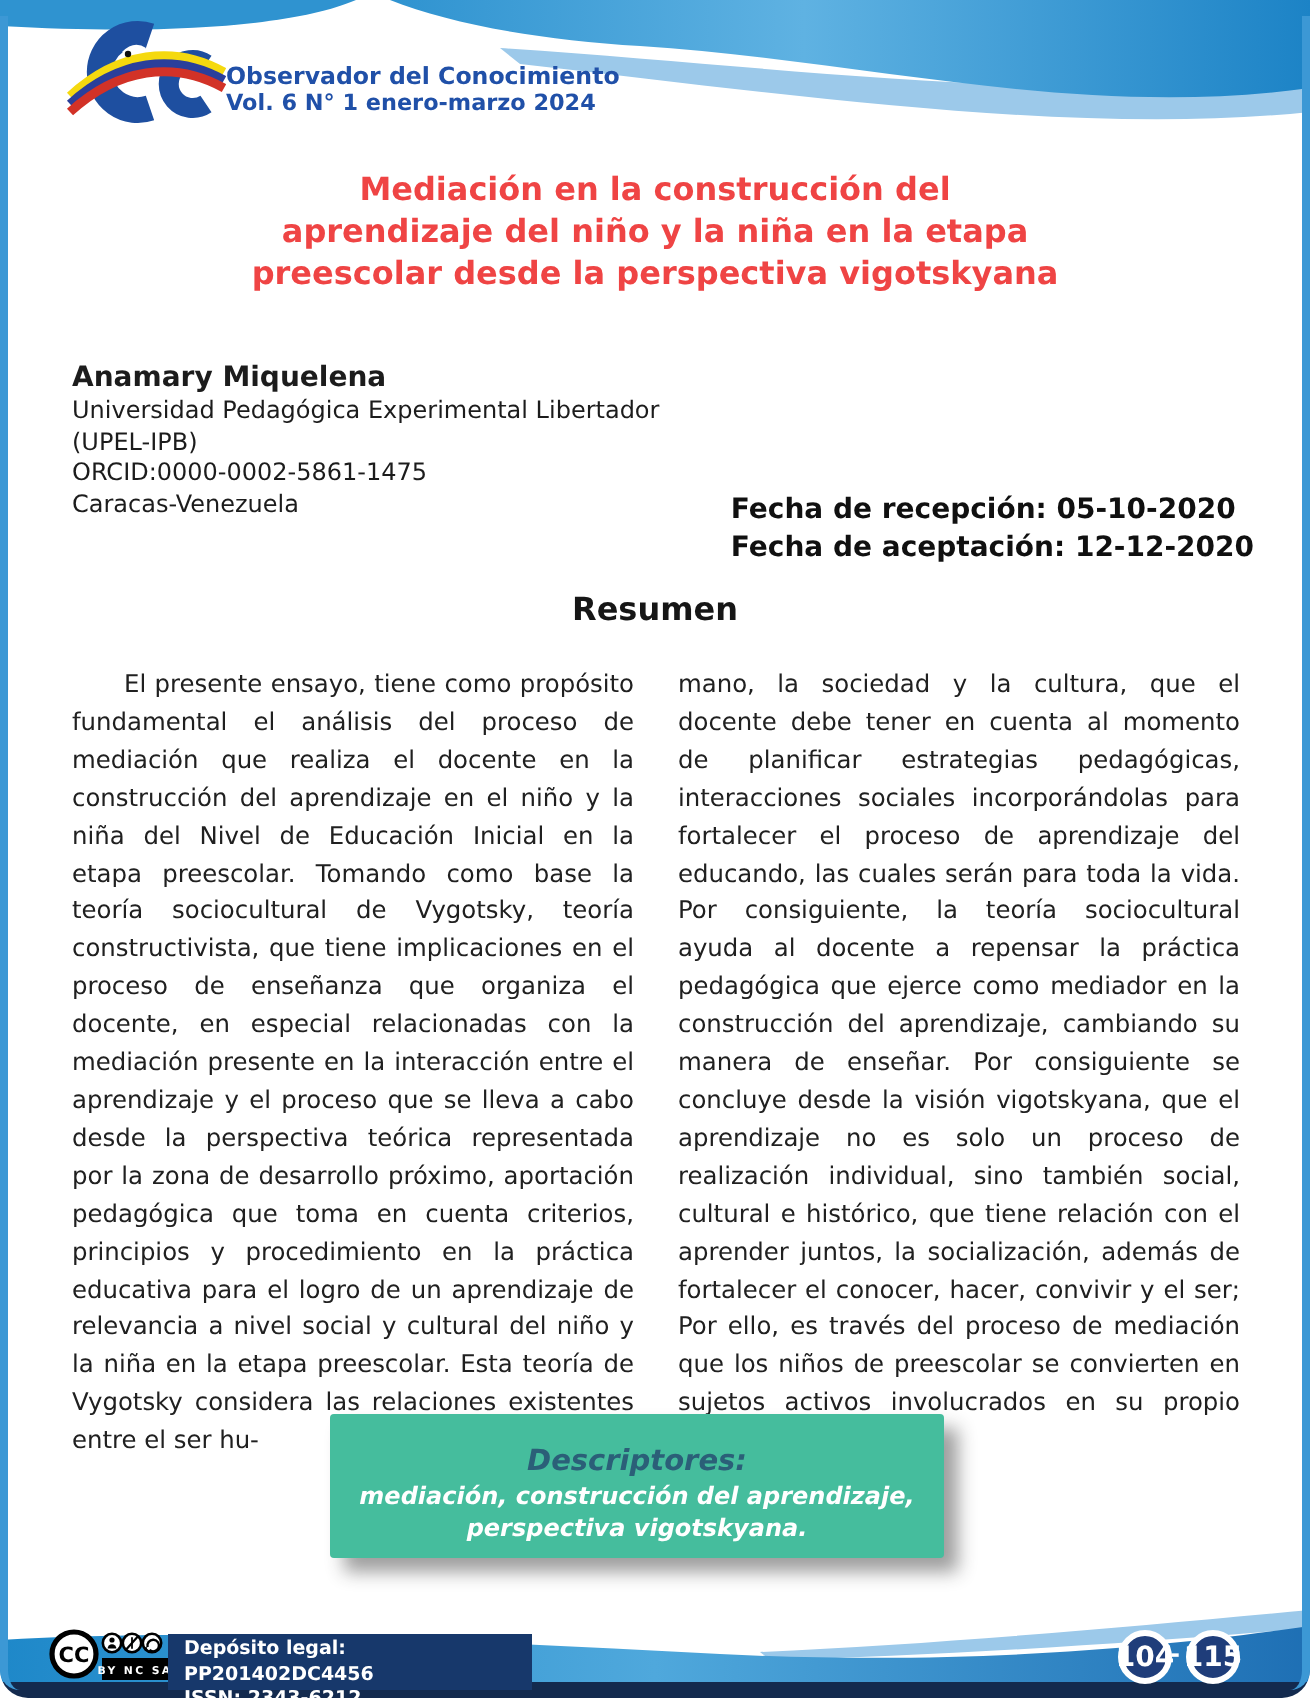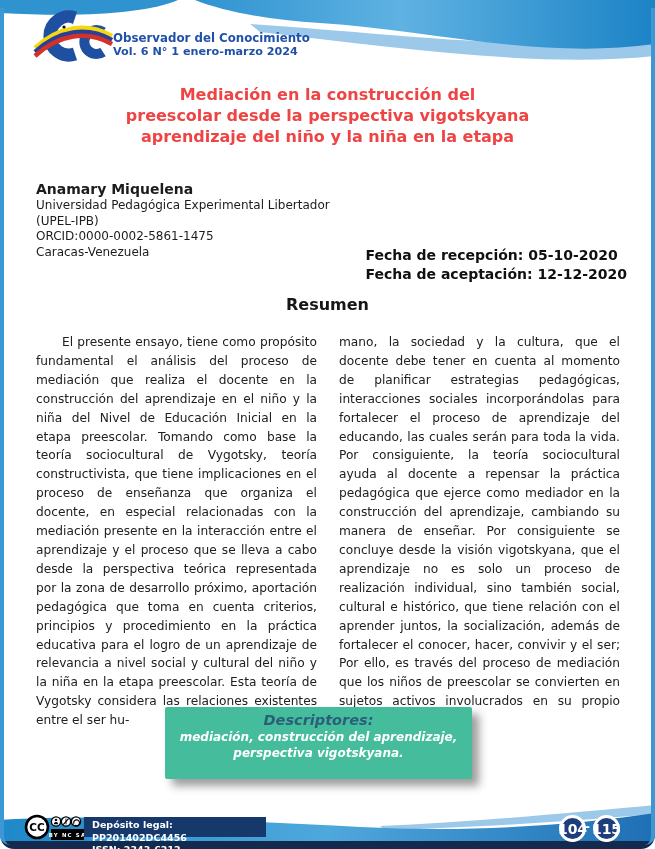--- a/index.html
+++ b/index.html
@@ -27,30 +27,30 @@
     font-size:14px;line-height:19px;color:#101010;}
   .resumen{position:absolute;top:295px;left:0;width:100%;text-align:center;
     font-weight:bold;font-size:16px;color:#161616;}
   .columns{position:absolute;left:36px;top:333px;width:584px;display:flex;gap:22px;
     font-size:12.2px;line-height:18.9px;text-align:justify;color:#202020;}
   .col{width:283px;}
   .col-left{text-indent:26px;}
   .descriptors{
     position:absolute;left:165px;top:707px;width:307px;height:72px;box-sizing:border-box;
     background:#45BD9D;box-shadow:7px 7px 9px rgba(40,40,40,0.45);
-    text-align:center;font-style:italic;font-weight:bold;padding-top:4px;border-radius:2px;
+    text-align:center;font-style:italic;font-weight:bold;padding-top:15px;border-radius:2px;
   }
   .descriptors .label{color:#2B5F78;font-size:14.5px;line-height:18px;}
   .descriptors .kw{color:#ffffff;font-size:12px;line-height:16px;}
   .footer-wave{position:absolute;left:0;top:800px;z-index:3;}
   .bottom-bar{position:absolute;left:0;bottom:0;width:655px;height:8px;background:#132A4E;
     z-index:4;border-radius:0 0 12px 12px;}
   .cc-badge{position:absolute;left:24px;top:814px;width:60px;height:30px;z-index:6;}
   .deposito-box{
-    position:absolute;left:84px;top:817px;width:182px;height:20px;box-sizing:border-box;
+    position:absolute;left:84px;top:817px;width:182px;height:28px;box-sizing:border-box;
     background:#17386B;color:#fff;font-weight:bold;font-size:9.5px;line-height:12.5px;
     padding:2px 0 0 8px;z-index:6;
   }
   .page-circle{
     position:absolute;top:815px;width:27px;height:27px;box-sizing:border-box;
     background:#1F3D7A;border:3px solid #fff;border-radius:50%;color:#fff;font-weight:bold;
     font-size:14px;display:flex;align-items:center;justify-content:center;z-index:7;
   }
   #pc1{left:559px;}
   #pc2{left:593px;}
@@ -85,22 +85,22 @@
     <circle cx="31" cy="21" r="1.6" fill="#101010"></circle>
   </svg>
 
   <div class="journal-text">
     <div class="journal-name">Observador del Conocimiento</div>
     <div class="volume">Vol. 6 N° 1 enero-marzo 2024</div>
   </div>
 
   <div class="article-title">
     <div>Mediación en la construcción del</div>
+    <div>aprendizaje del niño y la niña en la etapa</div>
     <div>preescolar desde la perspectiva vigotskyana</div>
-    <div>aprendizaje del niño y la niña en la etapa</div>
   </div>
 
   <div class="author">
     <div class="name">Anamary Miquelena</div>
     <div>Universidad Pedagógica Experimental Libertador</div>
     <div>(UPEL-IPB)</div>
     <div>ORCID:0000-0002-5861-1475</div>
     <div>Caracas-Venezuela</div>
   </div>
 

